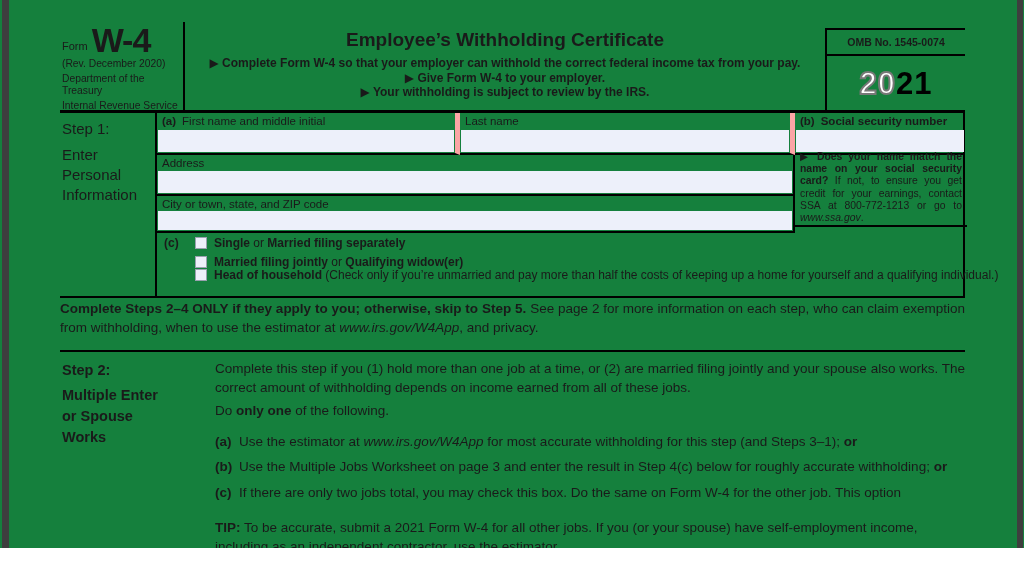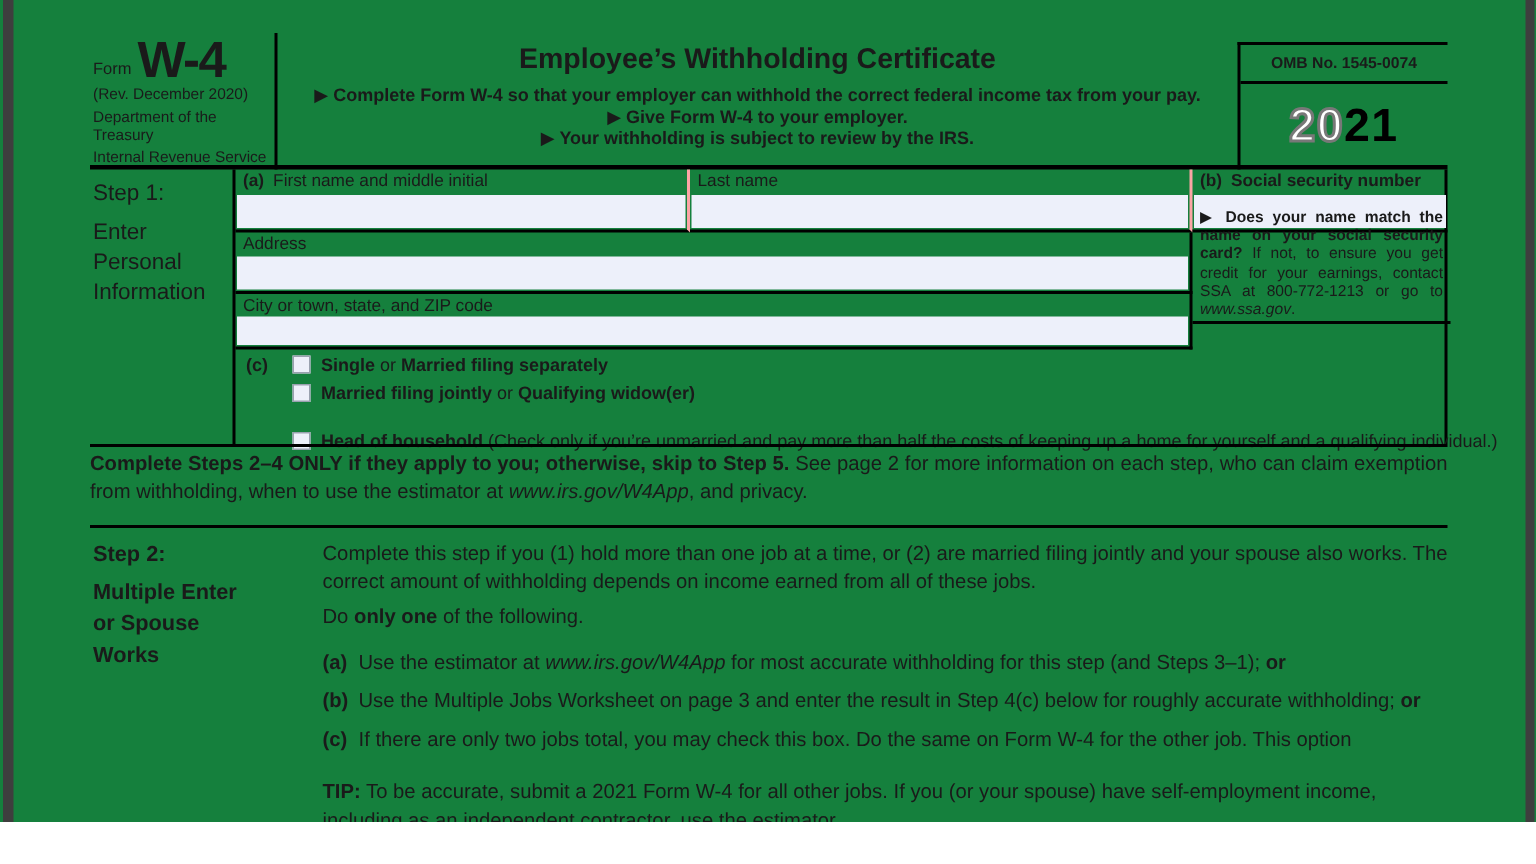--- a/index.html
+++ b/index.html
@@ -25,26 +25,26 @@
   .omb { height:26px; border-bottom:2px solid #000; font-size:10.5px; font-weight:700; display:flex; align-items:center; justify-content:center; }
   .year { text-align:center; font-size:31px; font-weight:700; margin-top:10px; letter-spacing:1px; }
   .yr20 { color:#fff; -webkit-text-stroke:2px #787878; }
   .yr21 { color:#000; }
 
   
   #step1 { position:absolute; left:60px; top:113px; width:905px; height:183px; }
   .s1-label { position:absolute; left:2px; top:6px; font-weight:400; font-size:15px; line-height:20px; }
   .s1-label .t { margin-bottom:6px; }
   .s1-fields { position:absolute; left:95px; top:0; width:810px; height:183px; border-left:2px solid #000; border-right:2px solid #000; }
-  .cell { position:absolute; border-right:2px solid #fca5a5; border-bottom:2px solid #000; }
+  .cell { position:absolute; border-right:5px solid #fca5a5; border-bottom:2px solid #000; }
   .cell.noR { border-right:none; }
   .cell-label { font-size:11.5px; padding:2px 0 0 5px; white-space:nowrap; overflow:hidden; }
   .tag { font-weight:700; margin-right:6px; }
   .tint { position:absolute; left:1px; right:1px; bottom:1px; background:#edf0fa; }
-  .note-cell { position:absolute; left:638px; top:25px; width:172px; height:78px; border-bottom:2px solid #000; padding:2px 5px 0 5px; font-size:10.4px; line-height:12.2px; text-align:justify; }
+  .note-cell { position:absolute; left:638px; top:36px; width:172px; height:78px; border-bottom:2px solid #000; padding:2px 5px 0 5px; font-size:10.4px; line-height:12.2px; text-align:justify; }
   .note-cell i { font-style:italic; }
   .rowC { position:absolute; left:0; top:120px; width:808px; height:63px; }
   .c-tag { position:absolute; left:7px; top:3px; font-weight:700; font-size:12px; }
   .opt-row { position:absolute; left:38px; display:flex; align-items:center; gap:7px; font-size:12px; white-space:nowrap; }
   .cbox { width:12px; height:12px; background:#edf0fa; border:1.5px solid #99a1af; flex:none; }
   .sep { position:absolute; left:60px; width:905px; height:2px; background:#000; }
 
   
   #interlude { position:absolute; left:60px; top:299px; width:905px; font-size:13.5px; line-height:19px; text-align:justify; }
 
@@ -131,21 +131,21 @@
       <div class="rowC">
         <div class="c-tag">(c)</div>
         <div class="opt-row" style="top:3px;">
           <span class="cbox"></span>
           <span><b>Single</b><span> or </span><b>Married filing separately</b><span></span></span>
         </div>
         <div class="opt-row" style="top:22px;">
           <span class="cbox"></span>
           <span><b>Married filing jointly</b><span> or </span><b>Qualifying widow(er)</b><span></span></span>
         </div>
-        <div class="opt-row" style="top:54px;">
+        <div class="opt-row" style="top:35px;">
           <span class="cbox"></span>
           <span><b>Head of household</b><span> </span><b></b><span>(Check only if you’re unmarried and pay more than half the costs of keeping up a home for yourself and a qualifying individual.)</span></span>
         </div>
       </div>
     </div>
   </div>
 
   <div class="sep" style="top:296px;"></div>
 
   <div id="interlude">

